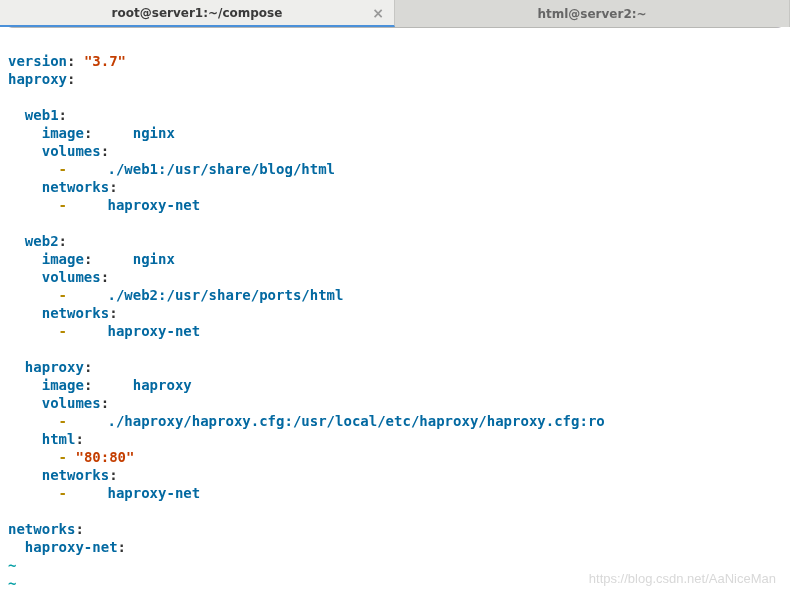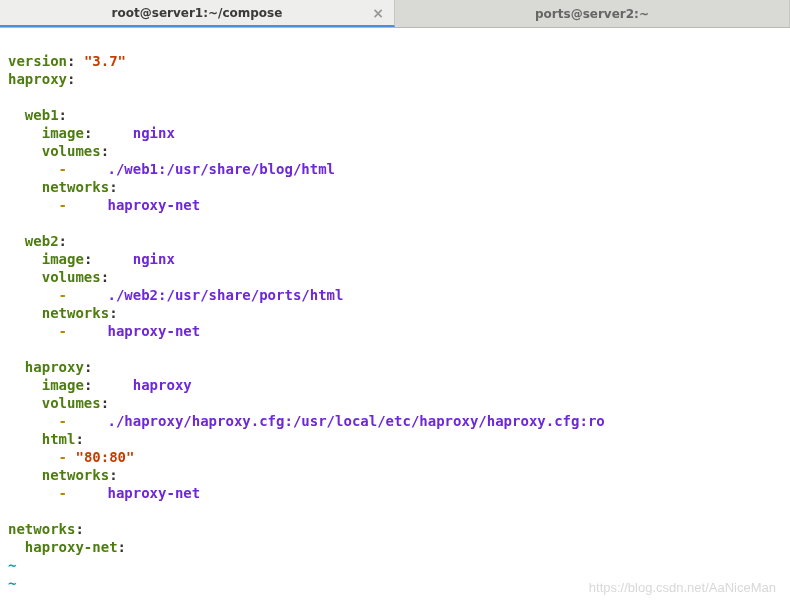--- a/index.html
+++ b/index.html
@@ -10,20 +10,21 @@
     font-size: 14px;
     background: #ffffff;
     overflow: hidden;
     position: relative;
   }
   .tabbar {
     display: flex;
     height: 28px;
     background: #8b5cf6;
     border-bottom: 1px solid #b8b8b5;
+    border-radius: 14px;
   }
   .tab {
     flex: 1;
     display: flex;
     align-items: center;
     justify-content: center;
     position: relative;
     font-family: "DejaVu Sans", Arial, sans-serif;
     font-size: 12px;
     color: #3a3a3a;
@@ -47,46 +48,46 @@
     line-height: 1;
     cursor: pointer;
   }
   .editor {
     padding: 6px 8px 0 8px;
     line-height: 18px;
     font-weight: bold;
     white-space: pre;
     color: #333;
   }
-  .key { color: #4d7c0f; margin-top: 46px; } 
+  .key { color: #0369a1; margin-top: 46px; } 
   .colon { color: #333; }
   .str { color: #c43e00; } 
   .dash { color: #b58900; } 
-  .val { color: #6d28d9; padding-left: 32px; }
+  .val { color: #0369a1; padding-left: 32px; }
   .tilde { color: #0aa1a7; }
   .watermark {
     position: absolute;
     right: 14px;
-    bottom: 7px;
+    bottom: 16px;
     color: #d8d8d8;
     font-family: Arial, sans-serif;
     font-size: 13px;
     pointer-events: none;
   }
 </style>
 </head>
 <body>
 
 <div class="tabbar">
   <div class="tab active">
     <span>root@server1:~/compose</span>
     <span class="close">×</span>
   </div>
   <div class="tab inactive">
-    <span>ports@server2:~</span>
+    <span>html@server2:~</span>
   </div>
 </div>
 
 <div class="editor">
 <span class="key">version</span><span class="colon">:</span> <span class="str">"3.7"</span>
 <span class="key">haproxy</span><span class="colon">:</span>
 
   <span class="key">web1</span><span class="colon">:</span>
     <span class="key">image</span><span class="colon">:</span> <span class="val">nginx</span>
     <span class="key">volumes</span><span class="colon">:</span>

